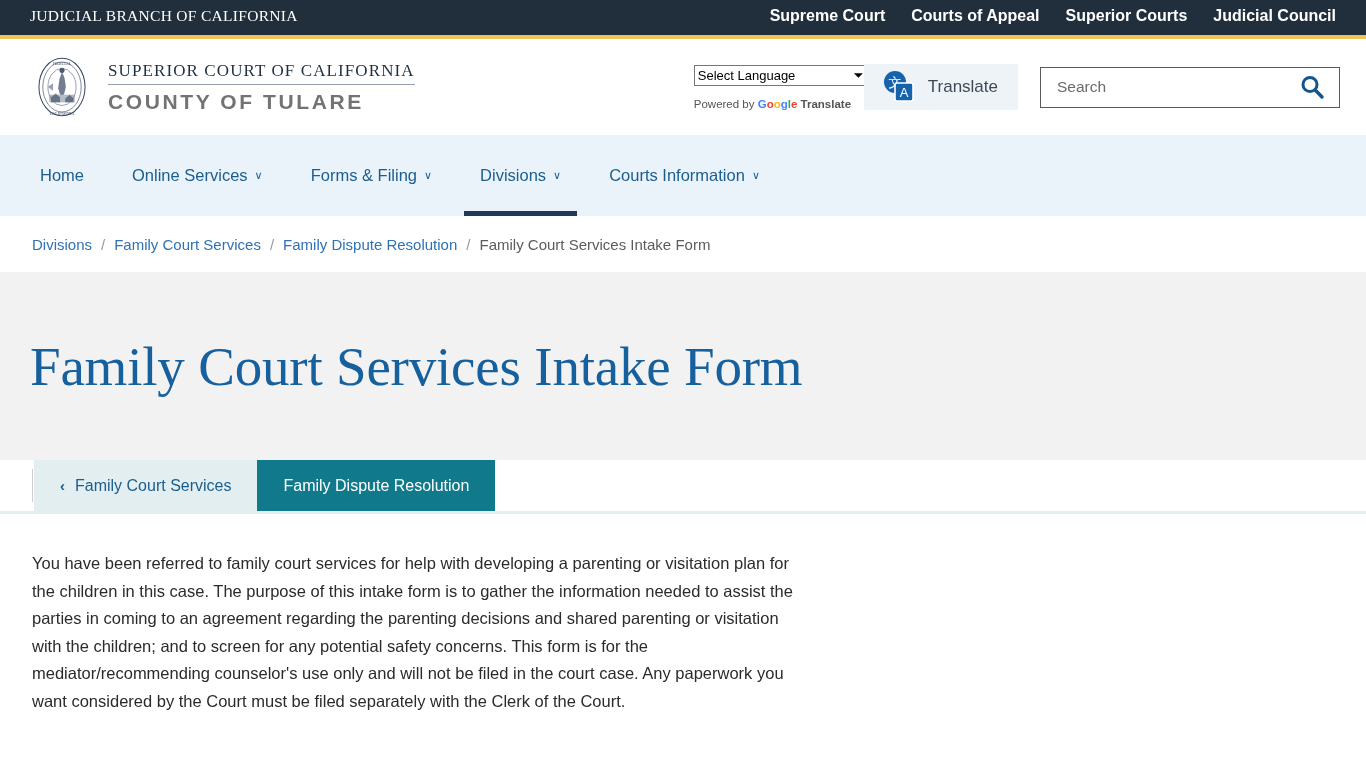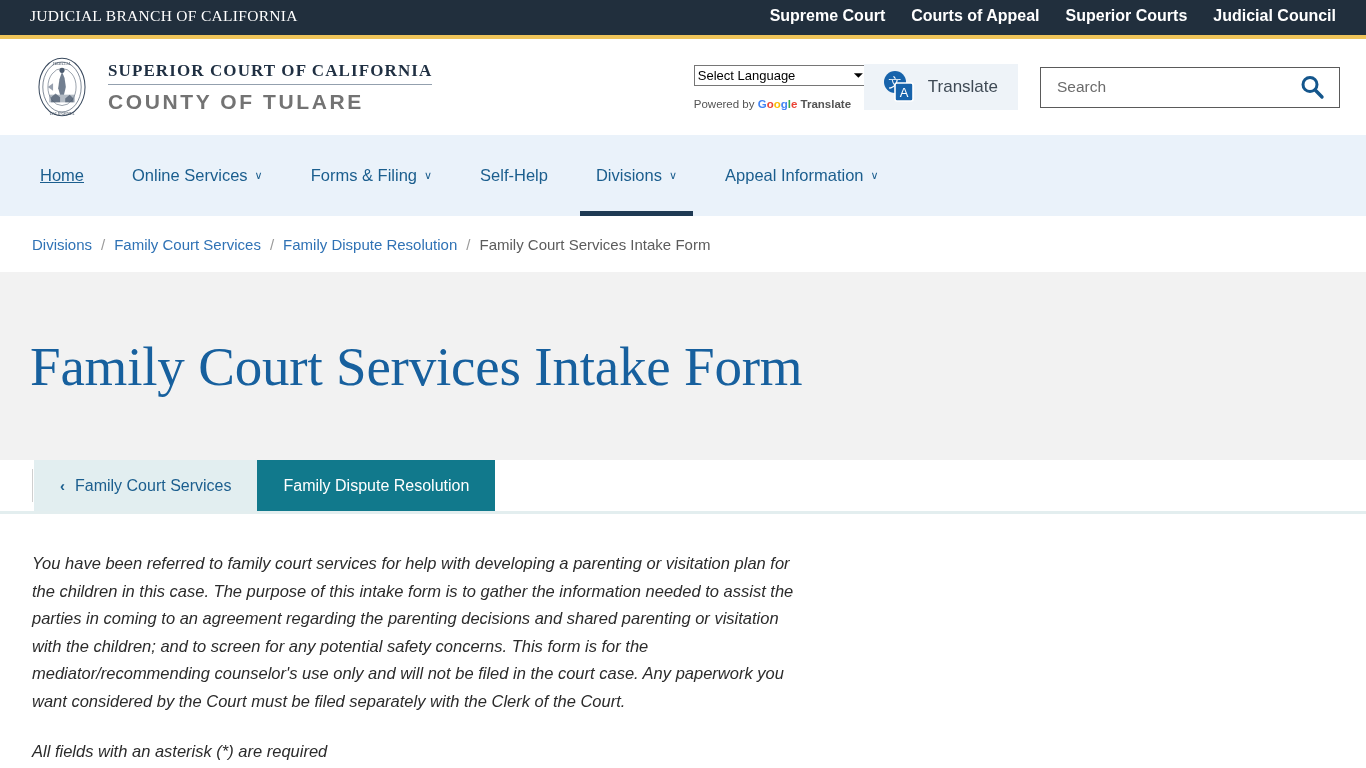--- a/index.html
+++ b/index.html
@@ -55,21 +55,20 @@
   .seal { width: 64px; height: 64px; flex: 0 0 64px; }
   .wordmark { display: flex; flex-direction: column; }
   .wordmark-top {
     font-family: "Liberation Serif", serif;
     font-size: 17px;
     color: #1f2f42;
     letter-spacing: 1.1px;
     white-space: nowrap;
     padding-bottom: 3px;
     border-bottom: 1px solid #93a0ae;
-    font-weight: bold;
   }
   .wordmark-bottom {
     font-size: 21px;
     font-weight: 700;
     color: #737373;
     letter-spacing: 2.6px;
     white-space: nowrap;
     padding-top: 5px;
   }
 
@@ -154,21 +153,21 @@
     display: flex;
     align-items: center;
     gap: 7px;
     padding: 0 24px;
     font-size: 16.5px;
     color: #1b5e8e;
     cursor: pointer;
     position: relative;
     white-space: nowrap;
   }
-  .navitem:first-child { padding-left: 10px; text-decoration: underline; }
+  .navitem:first-child { padding-left: 10px; }
   .navitem .chev { font-size: 11px; color: #1b5e8e; }
   .navitem.active::after {
     content: "";
     position: absolute;
     left: 8px; right: 8px; bottom: 0;
     height: 5px;
     background: #1f3a54;
   }
 
   
@@ -227,21 +226,21 @@
     padding: 0 26px;
     font-size: 16px;
     cursor: pointer;
     white-space: nowrap;
   }
   .tab.parent { background: #e2eef0; color: #1b5e8e; margin-left: 1px; }
   .tab.parent .back-chev { font-size: 15px; color: #1b5e8e; font-weight: 700; }
   .tab.active { background: #11798c; color: #ffffff; }
 
   
-  .content { padding: 36px 26px 0 32px; font-style: italic; }
+  .content { padding: 36px 26px 0 32px; }
   .content p {
     font-size: 16.5px;
     line-height: 27.6px;
     color: #2b2b2b;
     max-width: 762px;
   }
   .content p + p { margin-top: 22px; }
 </style>
 </head>
 <body>
@@ -321,29 +320,26 @@
     <span>Home</span>
   </div>
   <div class="navitem">
     <span>Online Services</span>
     <span class="chev">∨</span>
   </div>
   <div class="navitem">
     <span>Forms &amp; Filing</span>
     <span class="chev">∨</span>
   </div>
-  <div class="navitem">
-    <span>Self-Help</span>
-  </div>
   <div class="navitem active">
     <span>Divisions</span>
     <span class="chev">∨</span>
   </div>
   <div class="navitem">
-    <span>Appeal Information</span>
+    <span>Courts Information</span>
     <span class="chev">∨</span>
   </div>
 </nav>
 
 <div class="breadcrumb">
   <span class="crumb">Divisions</span>
   <span class="crumb-sep">/</span>
   <span class="crumb">Family Court Services</span>
   <span class="crumb-sep">/</span>
   <span class="crumb">Family Dispute Resolution</span>
@@ -361,14 +357,13 @@
     <span class="back-chev">‹</span>
     <span>Family Court Services</span>
   </div>
   <div class="tab active">
     <span>Family Dispute Resolution</span>
   </div>
 </div>
 
 <main class="content">
   <p>You have been referred to family court services for help with developing a parenting or visitation plan for the children in this case. The purpose of this intake form is to gather the information needed to assist the parties in coming to an agreement regarding the parenting decisions and shared parenting or visitation with the children; and to screen for any potential safety concerns. This form is for the mediator/recommending counselor's use only and will not be filed in the court case. Any paperwork you want considered by the Court must be filed separately with the Clerk of the Court.</p>
-  <p>All fields with an asterisk (*) are required</p>
 </main>
 
 </body></html>

